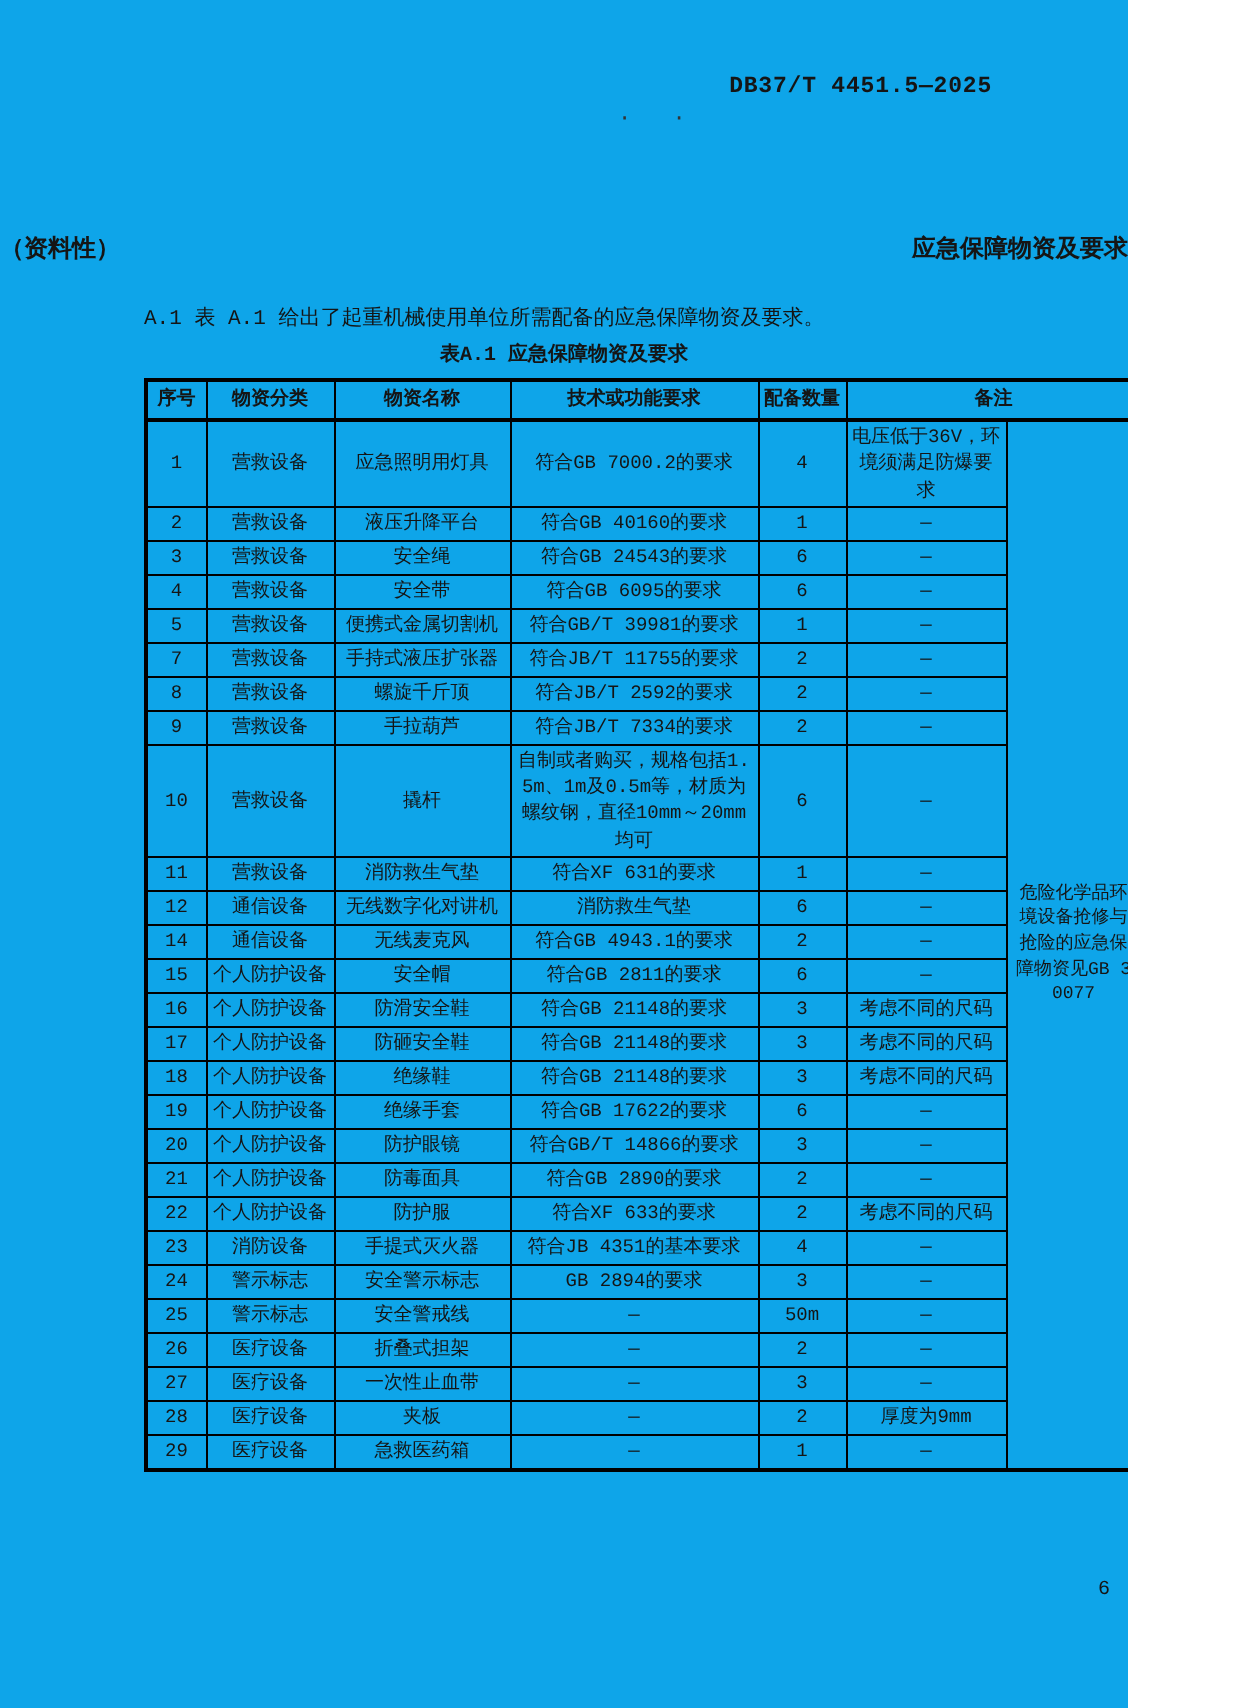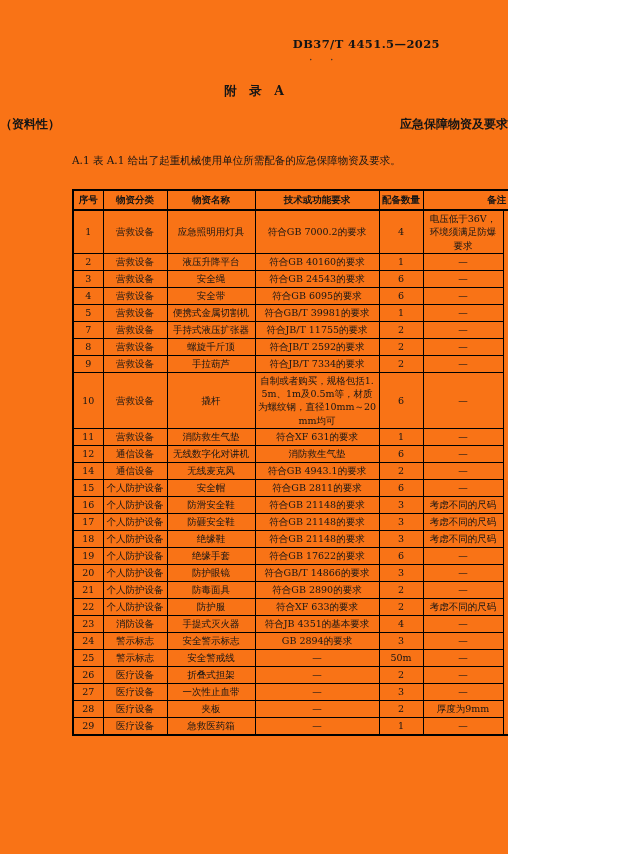--- a/index.html
+++ b/index.html
@@ -5,23 +5,24 @@
   * { box-sizing: border-box; }
   html, body { margin: 0; padding: 0; }
   body {
     width: 630px; height: 854px;
     background: #ffffff;
     font-family: "DejaVu Serif", "Liberation Serif", serif;
     color: #151515;
   }
   .page {
     position: relative;
-    width: 508px; height: 854px;
-    background: #f97316;
+    width: 564px; height: 854px;
+    background: #0ea5e9;
     overflow: hidden;
+    font-family: Liberation Mono, monospace;
   }
   .doc-number {
     position: absolute;
     top: 37px; right: 68px;
     font-size: 11.5px;
     font-weight: bold;
     letter-spacing: 0.4px;
   }
   .stray-marks {
     position: absolute;
@@ -108,26 +109,26 @@
 </style>
 </head>
 <body>
 
 <div class="page">
 
   <div class="doc-number">DB37/T 4451.5—2025</div>
 
   <div class="stray-marks">· ·</div>
 
-  <div class="appendix-title">附　录　A</div>
   <div class="appendix-subtitle">（资料性）</div>
   <div class="appendix-heading">应急保障物资及要求</div>
 
   <p class="clause">A.1 表 A.1 给出了起重机械使用单位所需配备的应急保障物资及要求。</p>
 
+  <div class="table-caption">表A.1 应急保障物资及要求</div>
 
   <table class="materials">
     <colgroup>
       <col class="c0">
         <col class="c1">
         <col class="c2">
         <col class="c3">
         <col class="c4">
         <col class="c5">
         <col class="c6">

